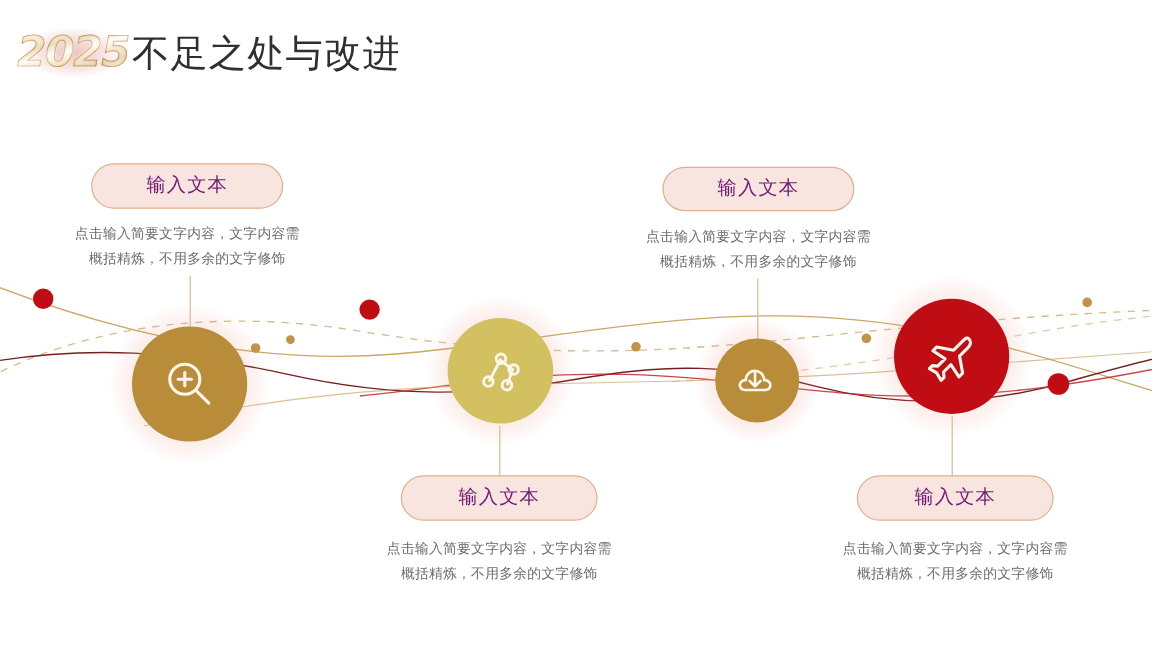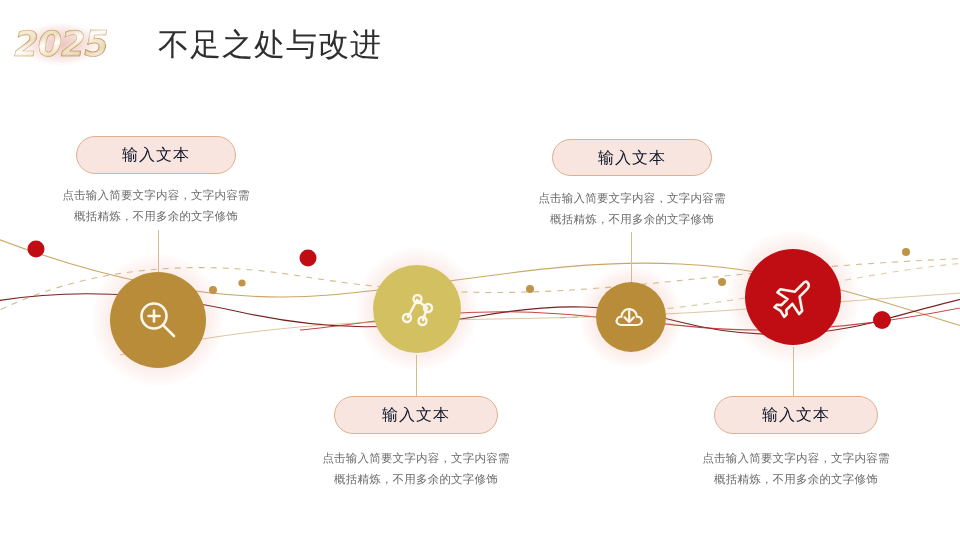--- a/index.html
+++ b/index.html
@@ -81,21 +81,20 @@
   }
   #page-title {
     position: absolute;
     left: 110px;
     top: 24px;
     font-size: 31px;
     line-height: 42px;
     color: #2f2f2f;
     letter-spacing: 1px;
     white-space: nowrap;
-    margin-left: 48px;
   }
 
   
   #bg-decor {
     position: absolute;
     left: 0; top: 0;
     width: 960px; height: 540px;
     pointer-events: none;
   }
 
@@ -129,21 +128,21 @@
     box-sizing: border-box;
     border: 1.4px solid #e0b08d;
     background: #f8e5e0;
     border-radius: 24px;
     display: flex;
     align-items: center;
     justify-content: center;
   }
   .bubble-label {
     font-size: 16px;
-    color: #0f172a;
+    color: #701a75;
     letter-spacing: 1px;
     line-height: 1;
   }
   .desc {
     position: absolute;
     text-align: center;
     font-size: 11.5px;
     line-height: 21px;
     color: #6b6b6b;
     letter-spacing: 0.2px;

